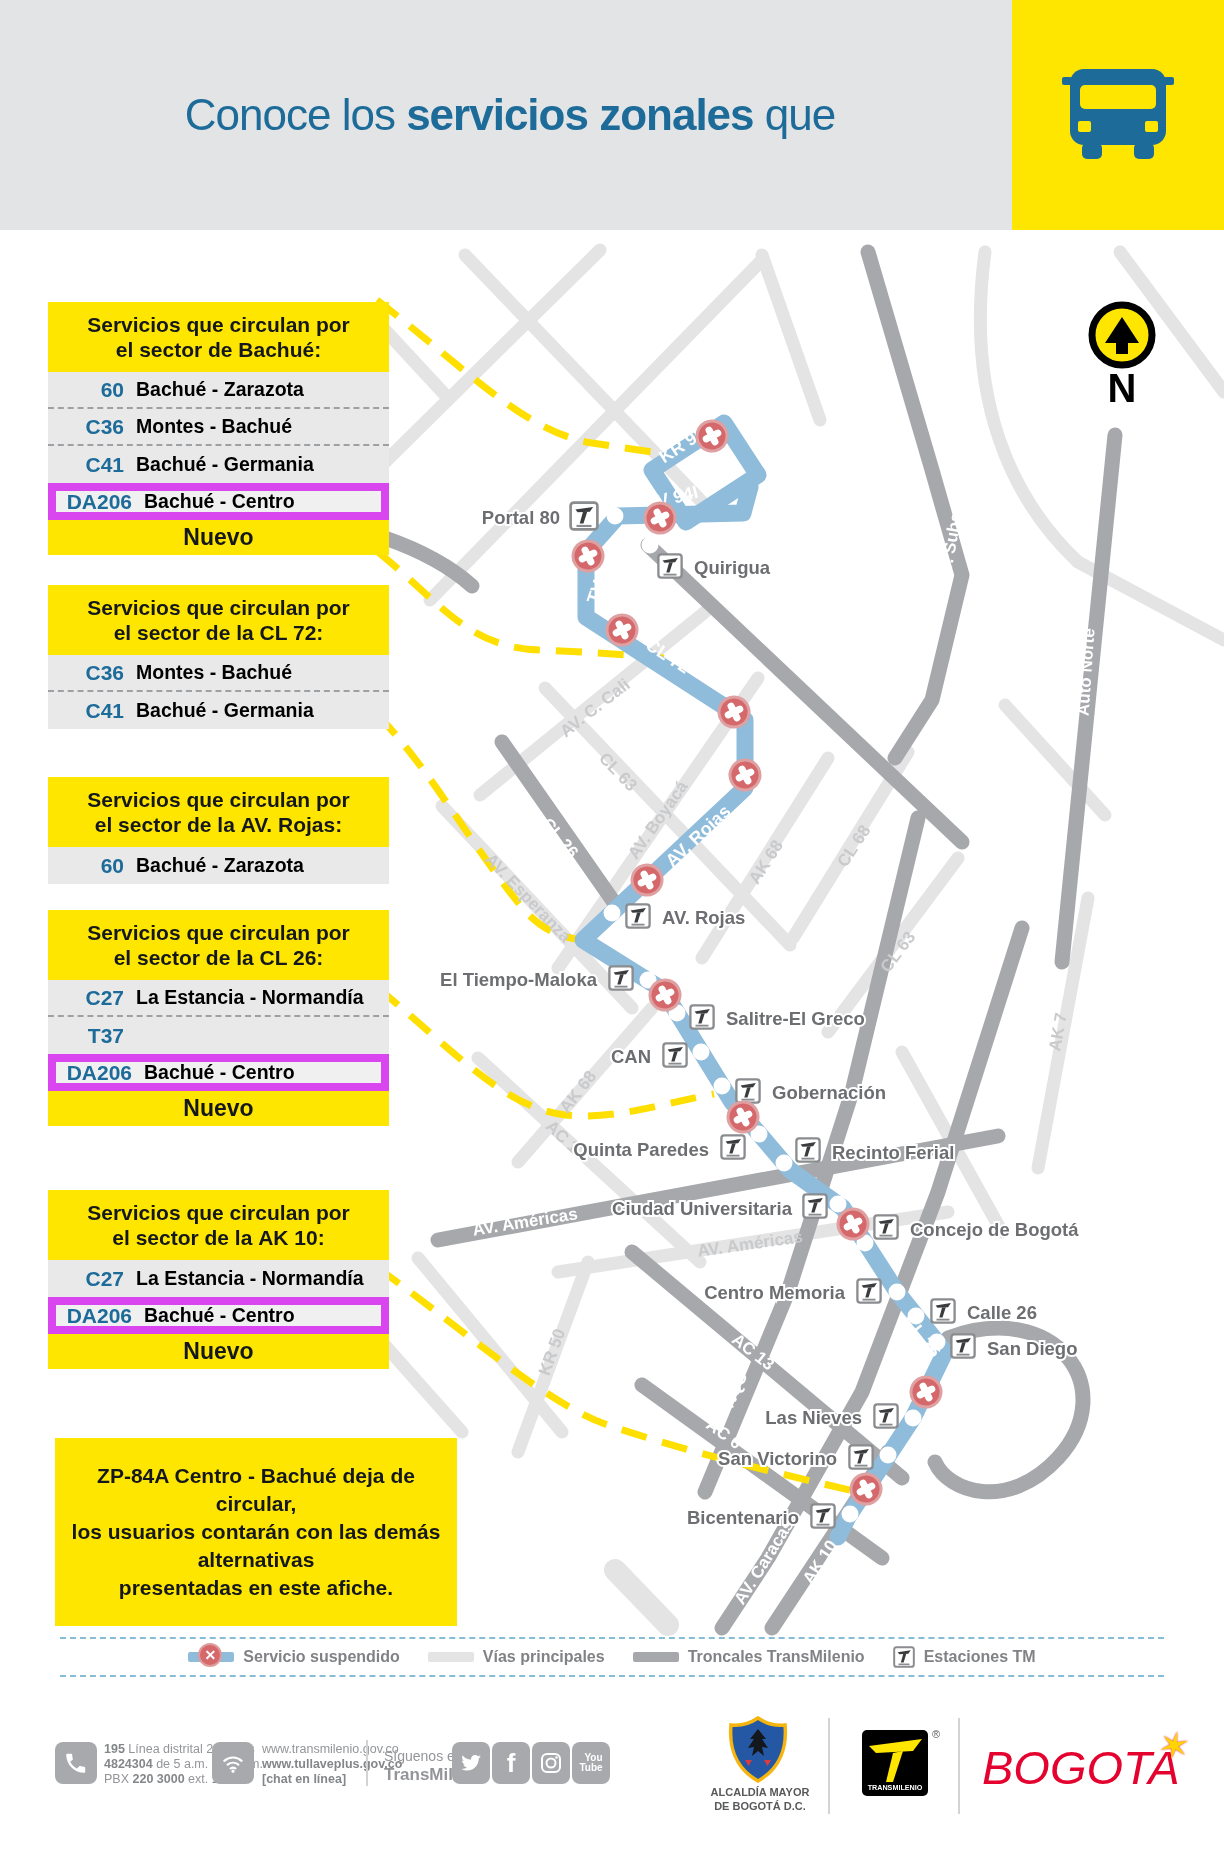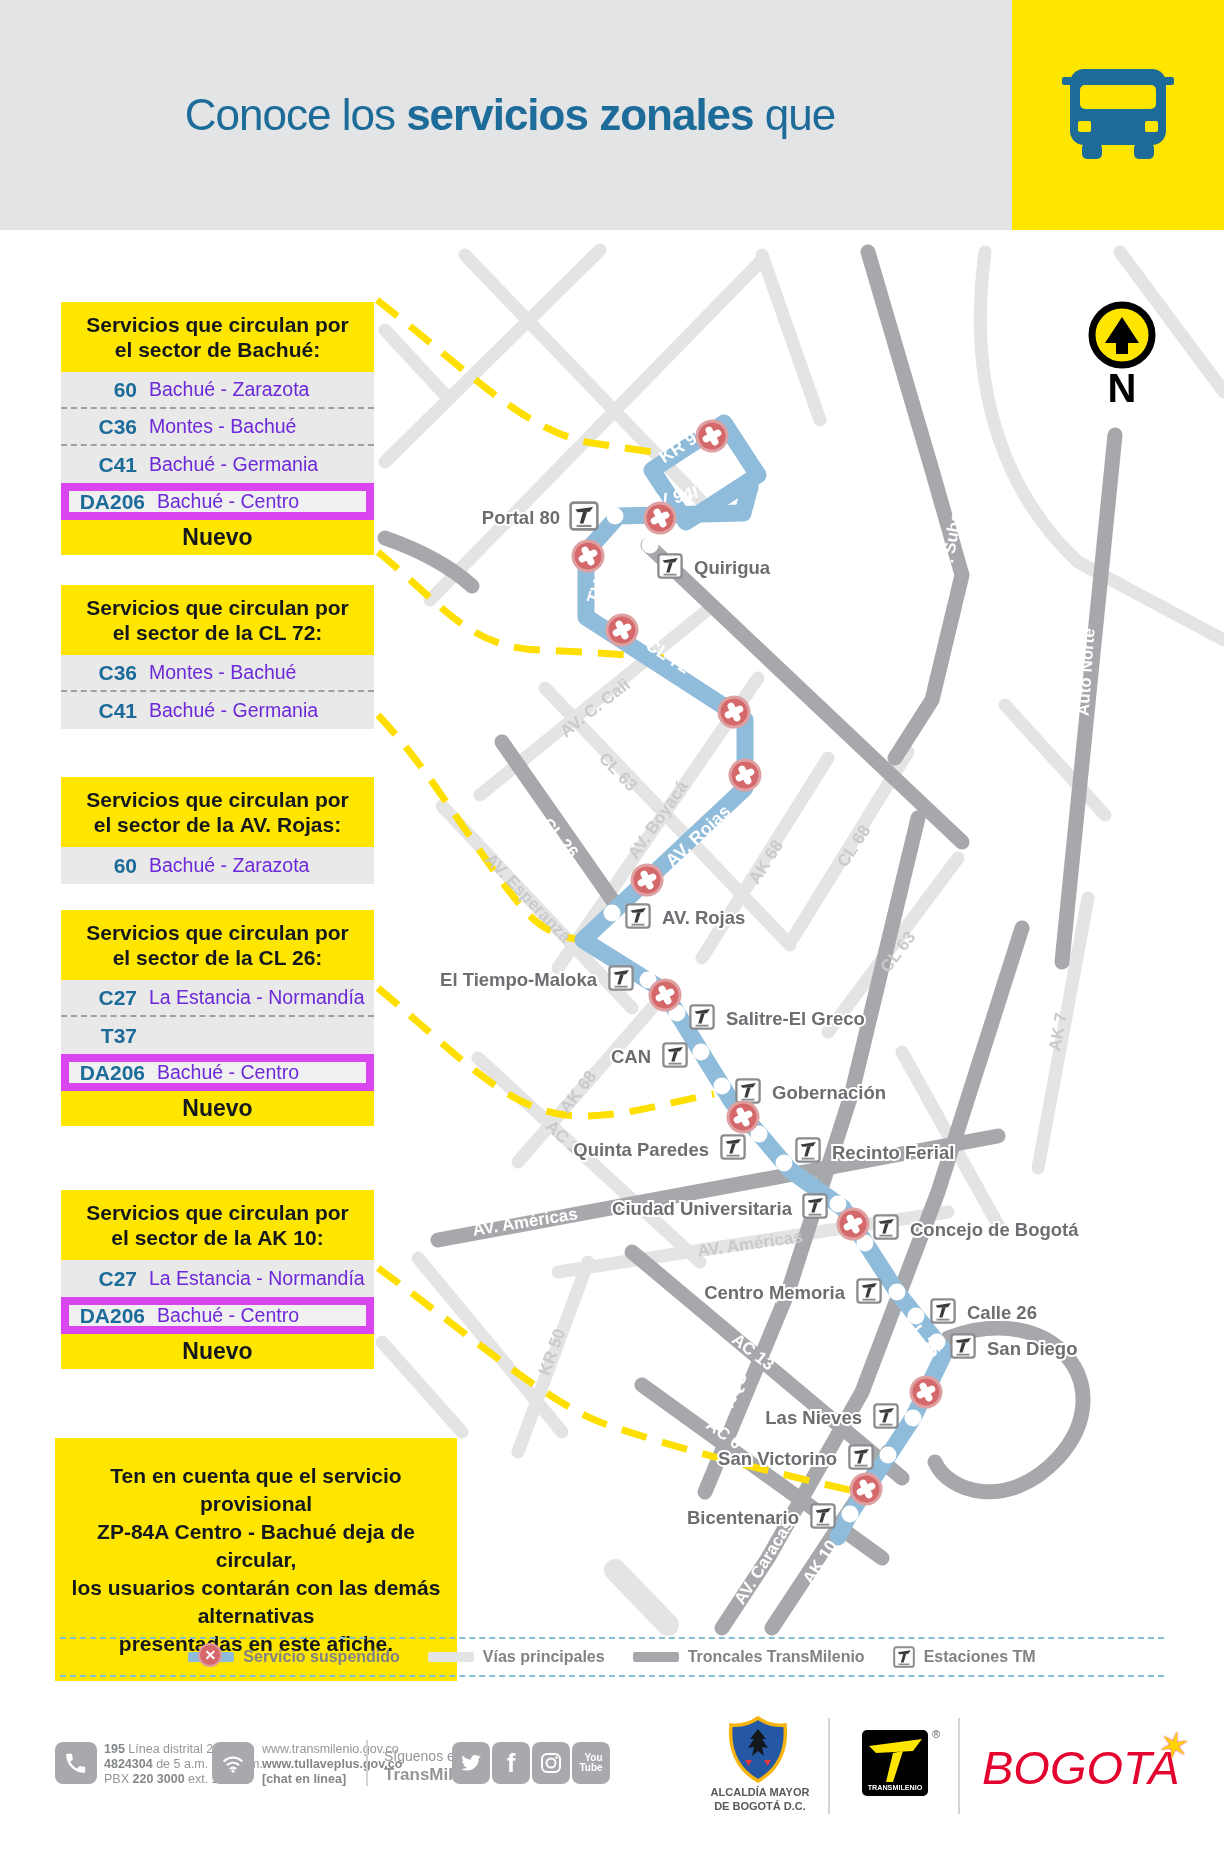--- a/index.html
+++ b/index.html
@@ -7,29 +7,29 @@
           font-family:"Liberation Sans",sans-serif;}
   
   .hdr{position:absolute;left:0;top:0;width:1012px;height:230px;background:#e3e4e5;
        display:flex;align-items:center;justify-content:center;z-index:3;}
   .hdr-title{text-align:center;color:#1d6b99;font-size:44px;line-height:1.26;
              font-weight:500;letter-spacing:-1px;width:100%;margin-left:8px;}
   .hdr-title b{font-weight:800;}
   .yellow-sq{position:absolute;left:1012px;top:0;width:212px;height:230px;background:#ffe600;
              display:flex;align-items:center;justify-content:center;z-index:3;}
   
-  .box{position:absolute;left:61px;width:313px;z-index:2;}
+  .box{position:absolute;left:48px;width:341px;z-index:2;}
   .box-h{background:#ffe600;padding:10px 4px;text-align:center;color:#14181c;
          font-size:21px;line-height:1.2;font-weight:700;}
   .box-h b{font-weight:900;}
   .row{display:flex;align-items:center;background:#e9e9ea;height:37px;box-sizing:border-box;}
   .row.dashed{border-bottom:2px dashed #9ea1a4;}
   .row.new{background:#f0f0f1;border:8px solid #d946ef;}
   .code{width:76px;text-align:right;padding-right:12px;color:#1d6b99;font-weight:800;font-size:21px;flex:none;}
-  .rname{color:#6d28d9;font-size:19.5px;font-weight:400;}
+  .rname{color:#000000;font-size:19.5px;font-weight:700;}
   .nuevo{background:#ffe600;text-align:center;font-weight:900;font-size:23px;padding:4px 0;color:#14181c;}
   .nuevo:empty{display:none;}
   #box1{top:302px;} #box2{top:585px;} #box3{top:777px;} #box4{top:910px;} #box5{top:1190px;}
   .note{position:absolute;left:55px;top:1438px;width:402px;box-sizing:border-box;background:#ffe600;
         z-index:2;padding:24px 8px;text-align:center;color:#14181c;font-size:21px;
         font-weight:700;line-height:1.33;}
   .note b{font-weight:900;}
   
   #mapsvg{position:absolute;left:0;top:0;z-index:1;}
   .road-l{stroke:#e4e4e5;stroke-width:13;fill:none;stroke-linecap:round;stroke-linejoin:round;}
@@ -413,21 +413,20 @@
         </div>
         <div class="row new">
           <span class="code">DA206</span>
           <span class="rname">Bachué - Centro</span>
         </div>
       </div>
     <div class="nuevo">Nuevo</div>
   </section>
 
   <section class="note">
-    <div><span>Ten en cuenta que el servicio provisional</span></div>
     <div><b>ZP-84A Centro - Bachué</b><span> deja de circular,</span></div>
     <div><span>los usuarios contarán con las demás alternativas</span></div>
     <div><span>presentadas en este afiche.</span></div>
   </section>
 
   <div class="legend">
     <div class="lg-item">
       <span class="bar blue">
           <span class="xc">✕</span>
         </span>

